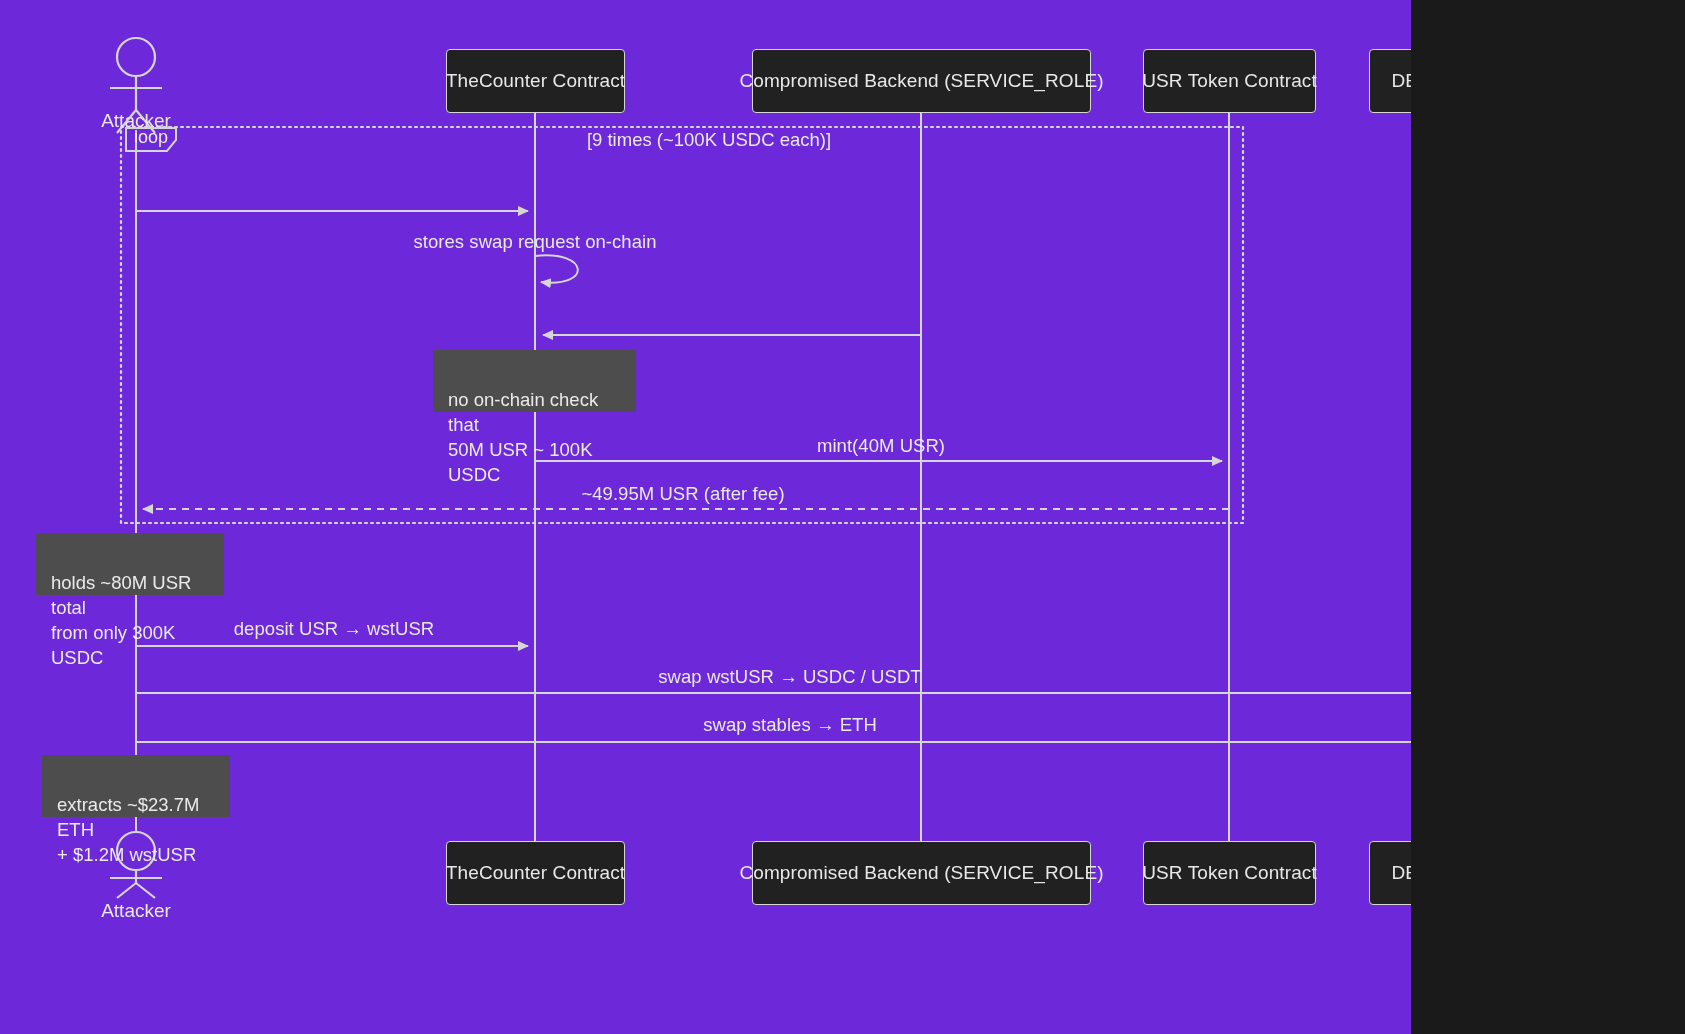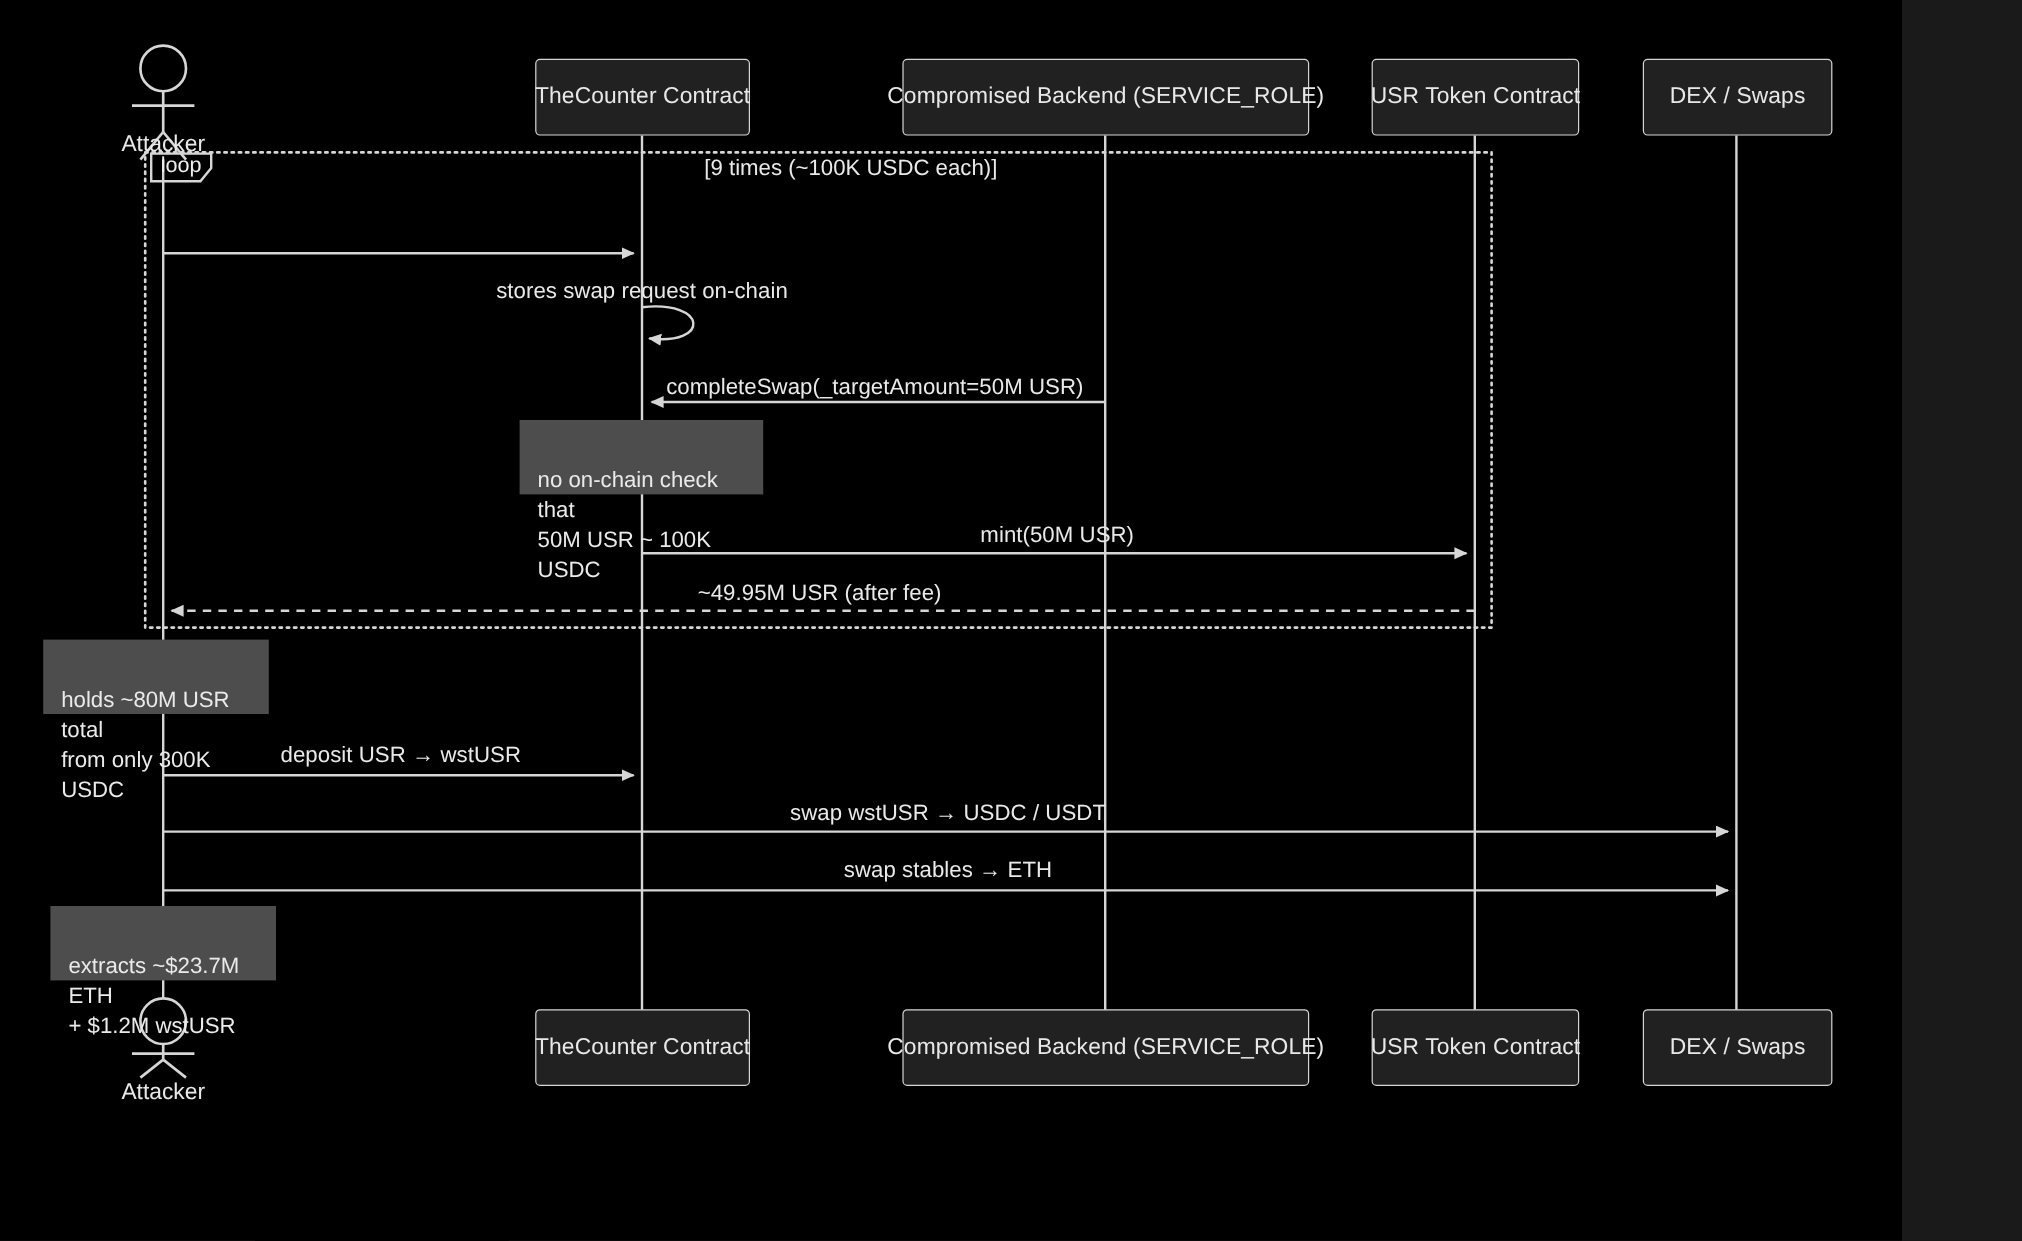--- a/index.html
+++ b/index.html
@@ -4,23 +4,23 @@
 <title>Sequence Diagram</title>
 <style>
   * { box-sizing: border-box; }
   html, body {
     margin: 0; padding: 0;
     background: #1a1a1a;
     font-family: "Liberation Sans", sans-serif;
   }
   #stage {
     position: relative;
-    width: 1585px;
+    width: 1411px;
     height: 1034px;
-    background: #000000;
+    background: #6d28d9;
     overflow: hidden;
   }
   #svg-layer {
     position: absolute;
     left: 0; top: 0;
     width: 1685px;
     height: 1034px;
   }
   
   .participant {
@@ -187,26 +187,23 @@
   </div>
   <div class="loop-cond" style="left:709px; top:129px;">
     <span>[9 times (~100K USDC each)]</span>
   </div>
 
 
   <div class="msg-label center" style="left:535px; top:231px;">
     <span>stores swap request on-chain</span>
   </div>
 
-  <div class="msg-label center" style="left:729px; top:311px;">
-    <span>completeSwap(_targetAmount=50M USR)</span>
-  </div>
 
   <div class="msg-label center" style="left:881px; top:435px;">
-    <span>mint(50M USR)</span>
+    <span>mint(40M USR)</span>
   </div>
 
   <div class="msg-label center" style="left:683px; top:483px;">
     <span>~49.95M USR (after fee)</span>
   </div>
 
   <div class="msg-label center" style="left:334px; top:618px;">
     <span>deposit USR → wstUSR</span>
   </div>
 

